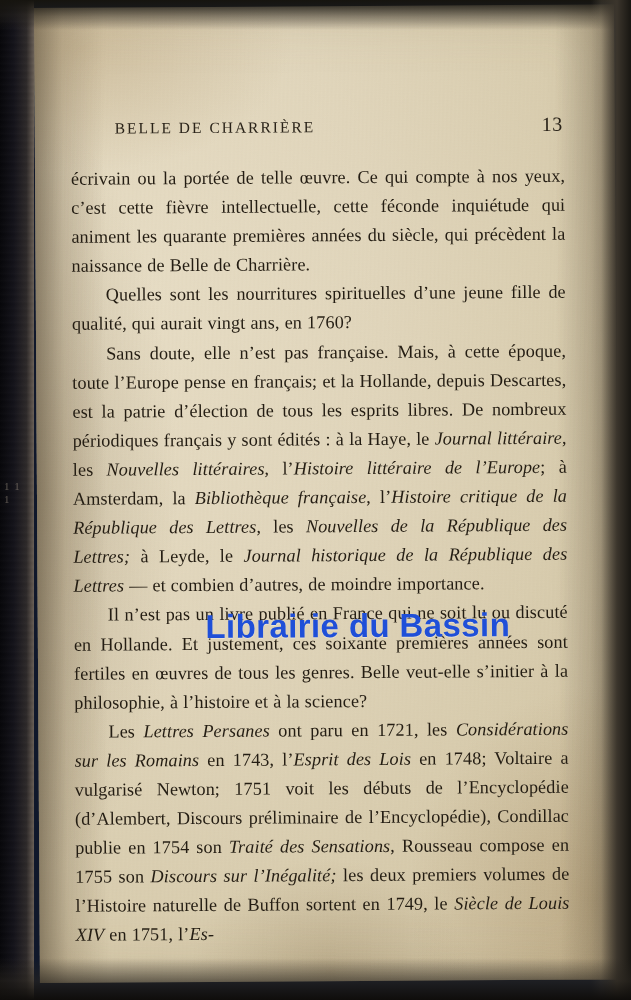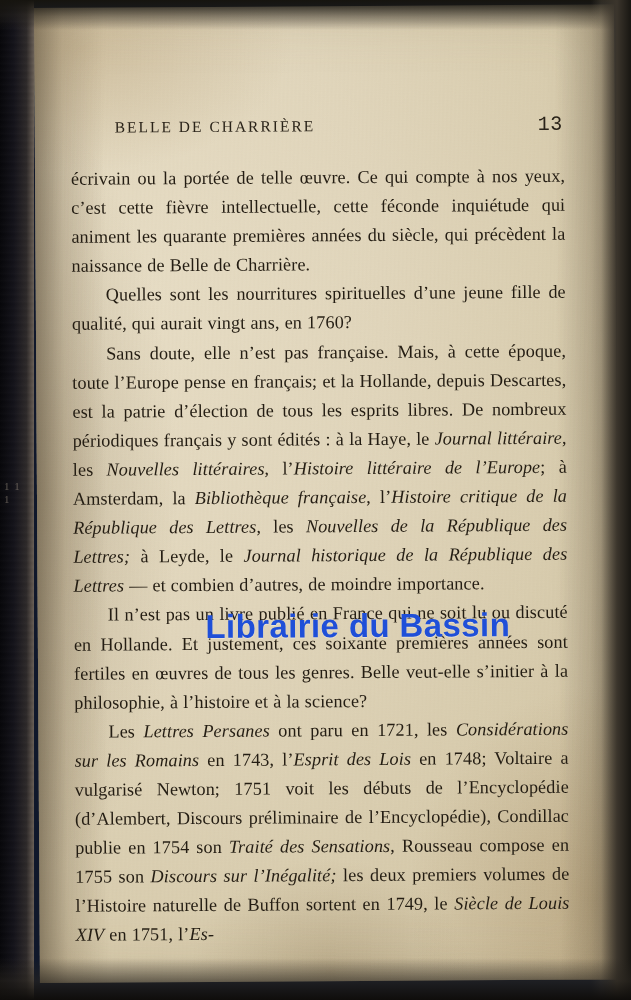--- a/index.html
+++ b/index.html
@@ -130,21 +130,20 @@
     font-size: 15.5px;
     letter-spacing: 2.0px;
     color: #2a2319;
     font-family: "Liberation Serif", serif;
   }
   .folio {
     font-size: 20px;
     color: #2a2319;
     letter-spacing: .5px;
     padding-right: 2px;
-    font-family: Liberation Mono, monospace;
   }
 
   .body {
     font-size: 18.2px;
     line-height: 29.1px;
     text-align: justify;
     text-justify: inter-word;
     color: #241d13;
     letter-spacing: 0.1px;
     word-spacing: 0.4px;

